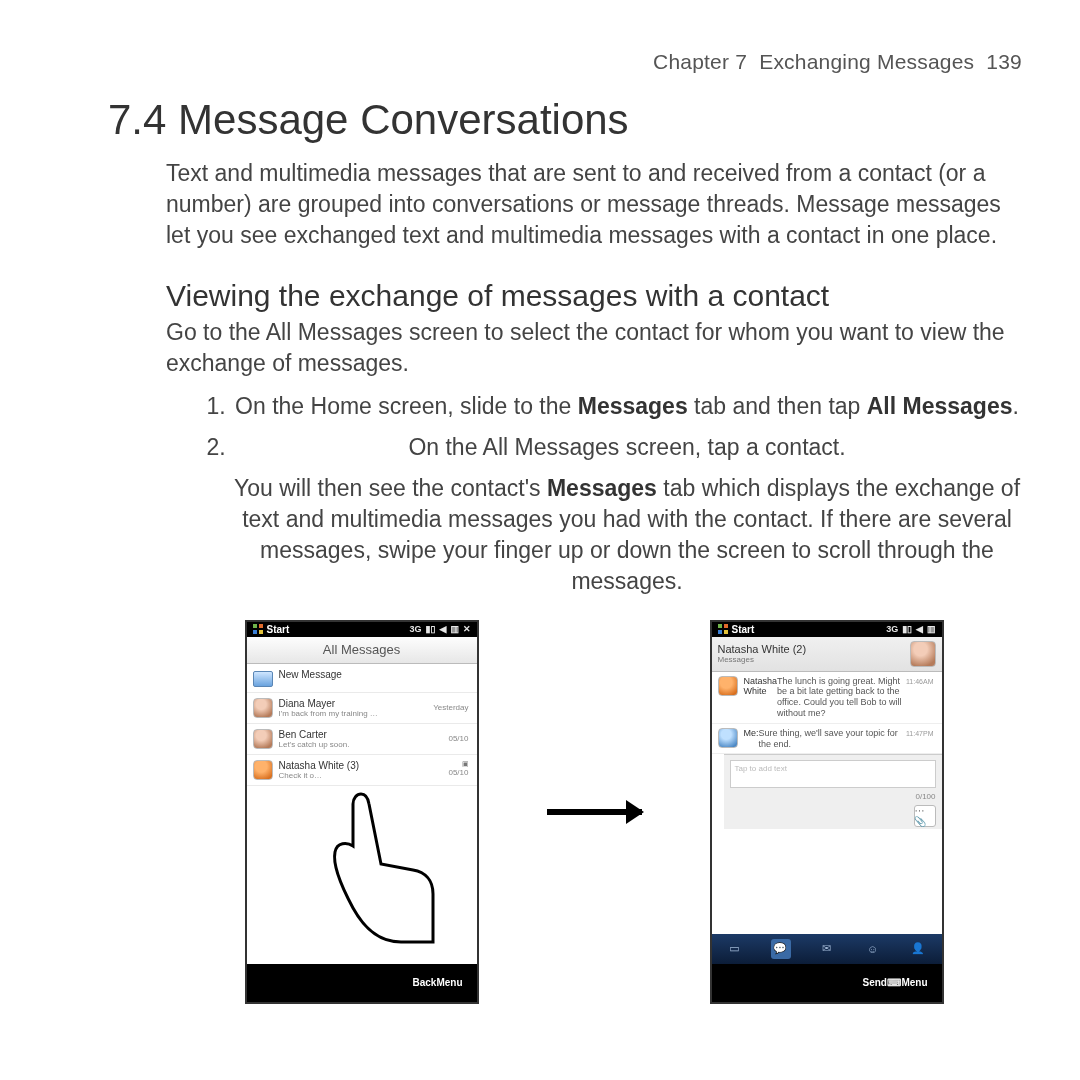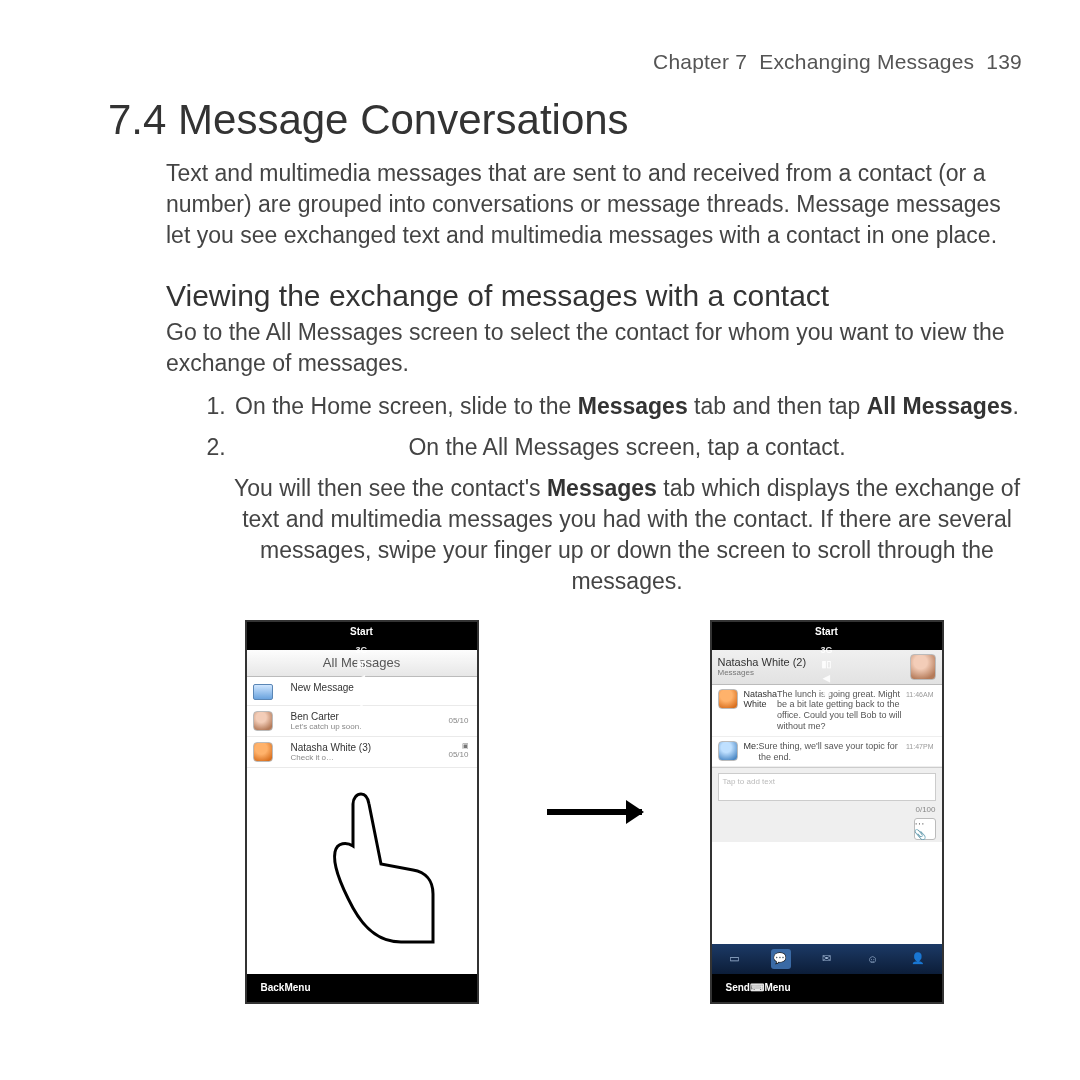--- a/index.html
+++ b/index.html
@@ -76,30 +76,29 @@
     border: 2px solid #333;
     background: #fff;
     display: flex;
     flex-direction: column;
     font-size: 10px;
     color: #333;
     position: relative;
     overflow: hidden;
   }
   .statusbar {
-    height: 28px;
+    height: 15px;
     background: #000;
     color: #fff;
     display: flex;
     align-items: center;
     padding: 0 6px;
     gap: 4px;
     font-size: 10px;
     font-weight: 600;
-    flex-direction: column;
   }
   .status-spacer { flex: 1; }
   .win-icon {
     width: 10px; height: 10px;
     display: inline-block;
     background:
       linear-gradient(#6fb24a,#6fb24a) 0 0/4px 4px no-repeat,
       linear-gradient(#e06a2b,#e06a2b) 6px 0/4px 4px no-repeat,
       linear-gradient(#3a7fd5,#3a7fd5) 0 6px/4px 4px no-repeat,
       linear-gradient(#e2c23a,#e2c23a) 6px 6px/4px 4px no-repeat;
@@ -141,21 +140,21 @@
     position:relative;margin:2px 0 0 0;border:1px solid #5a86b5;
   }
 
   .list {
     flex: 1;
     background: #fff;
     overflow: hidden;
   }
   .row {
     display: flex;
-    gap: 18px;
+    gap: 6px;
     padding: 5px 8px 5px 6px;
     border-bottom: 1px solid #eaeaea;
     align-items: flex-start;
   }
   .row .txt { flex: 1; display:flex; flex-direction:column; }
   .row .line1 { font-size: 10px; color:#333; font-weight:500;}
   .row .line2 { font-size: 8px; color:#888; }
   .row .meta { font-size: 8px; color:#888; align-self:center;}
   .row .mms { font-size:7px; color:#777; }
 
@@ -171,20 +170,21 @@
   }
   .bubble .bt { flex:1; display:flex; flex-direction:row; }
   .bubble .who{ font-size:9px; color:#333;}
   .bubble .msg{ font-size:9px; color:#555; line-height:1.2;}
   .bubble .when{ font-size:7px; color:#999; margin-top:2px;}
 
   .compose {
     background:#efefef;
     border-top:1px solid #ccc;
     padding:5px 6px 2px 6px;
+    margin-left:12px;
   }
   .compose-box{
     height:20px; background:#fff; border:1px solid #ccc;
     font-size:8px; color:#bbb; padding:3px 4px;
   }
   .compose-row{
     display:flex; justify-content:space-between; align-items:center;
     margin-top:4px;
   }
   .count { font-size:8px; color:#888; }
@@ -198,26 +198,26 @@
     height:30px;
     background: linear-gradient(#1c3a66,#0c1d38);
     display:flex; align-items:center; justify-content:space-around;
   }
   .tabico{ width:20px;height:20px;border-radius:3px;
     display:flex;align-items:center;justify-content:center;font-size:11px;}
   .tabico.sel{ background:#3a6aa5; color:#fff;}
   .tabico.dim{ color:#9fb6d4;}
 
   .softkeys {
-    height: 28px;
+    height: 38px;
     background: #000;
     color: #fff;
     display: flex;
     align-items: center;
-    justify-content: flex-start;
+    justify-content: flex-end;
     padding: 0 14px;
     font-size: 10px;
     font-weight:600;
   }
   .softkeys .mid{ font-size:10px; opacity:.9;}
 
   
   .arrow {
     width: 95px;
     height: 6px;
@@ -291,20 +291,28 @@
         <div class="list">
           <div class="row">
             <span class="avatar blue-env"></span>
             <div class="txt">
                 <span class="line1">New Message</span>
               </div>
           </div>
           <div class="row">
             <span class="avatar small"></span>
             <div class="txt">
+              <span class="line1">Diana Mayer</span>
+              <span class="line2">I'm back from my training …</span>
+            </div>
+            <span class="meta">Yesterday</span>
+          </div>
+          <div class="row">
+            <span class="avatar small"></span>
+            <div class="txt">
               <span class="line1">Ben Carter</span>
               <span class="line2">Let's catch up soon.</span>
             </div>
             <span class="meta">05/10</span>
           </div>
           <div class="row">
             <span class="avatar small orange"></span>
             <div class="txt">
               <span class="line1">Natasha White (3)</span>
               <span class="line2">Check it o…</span>

